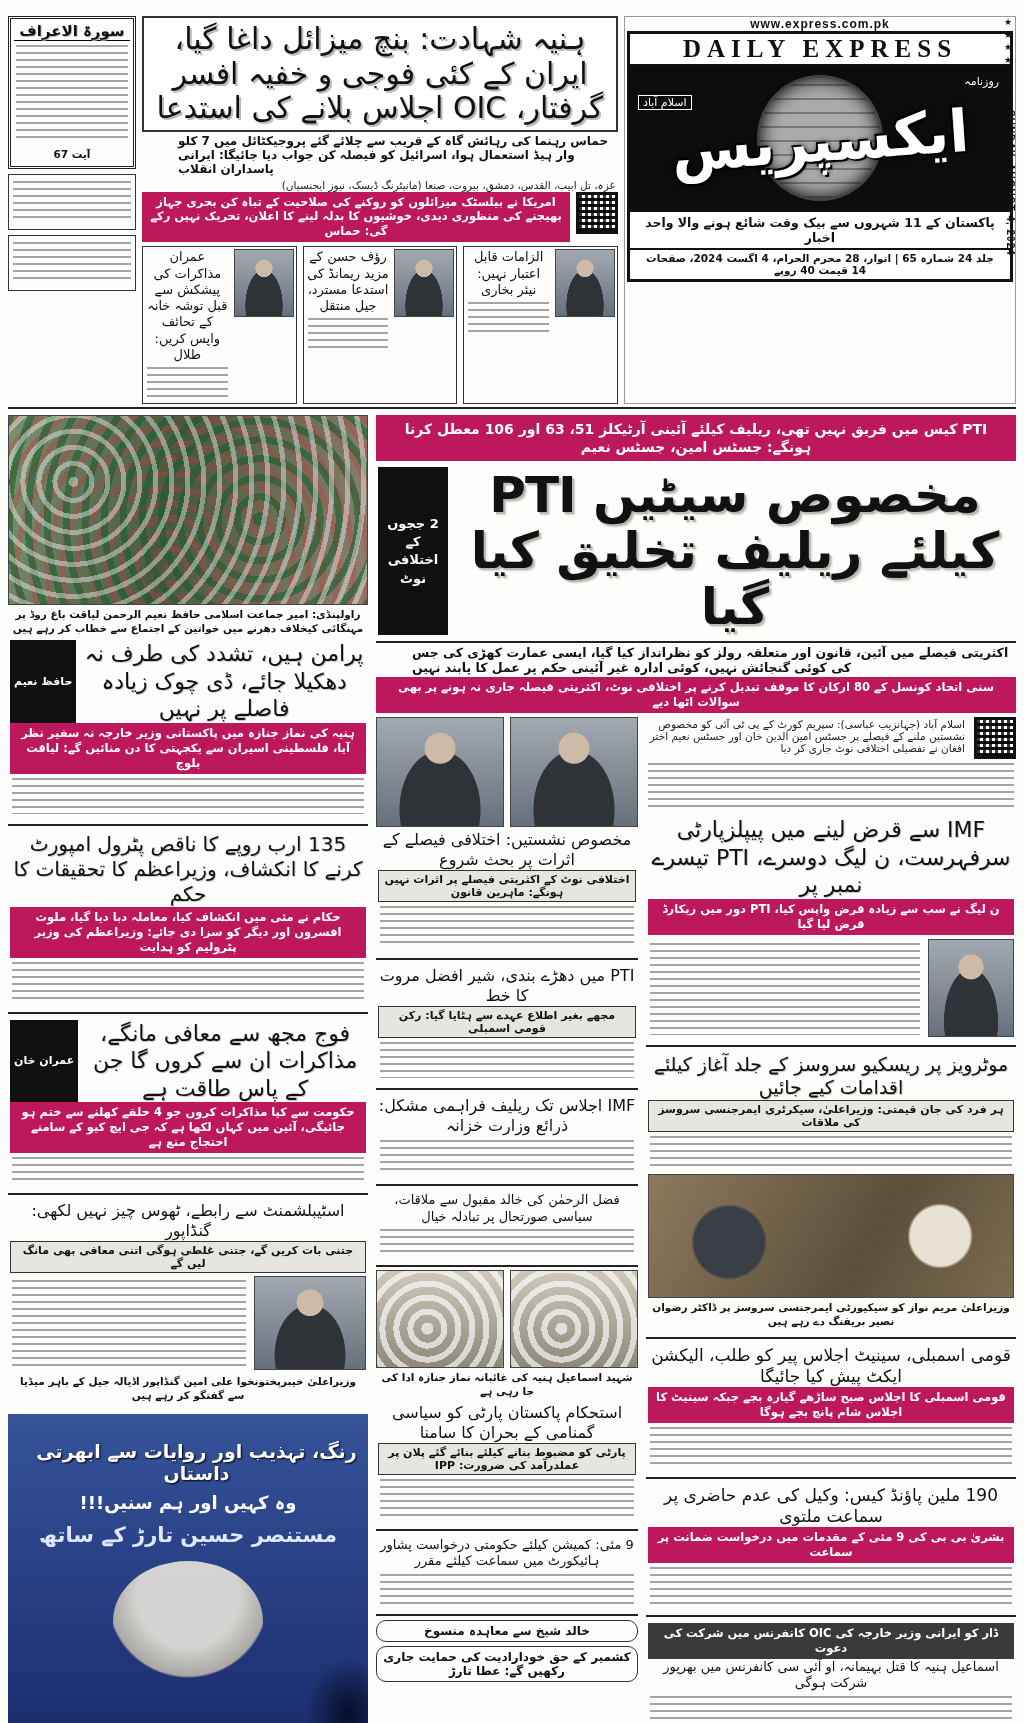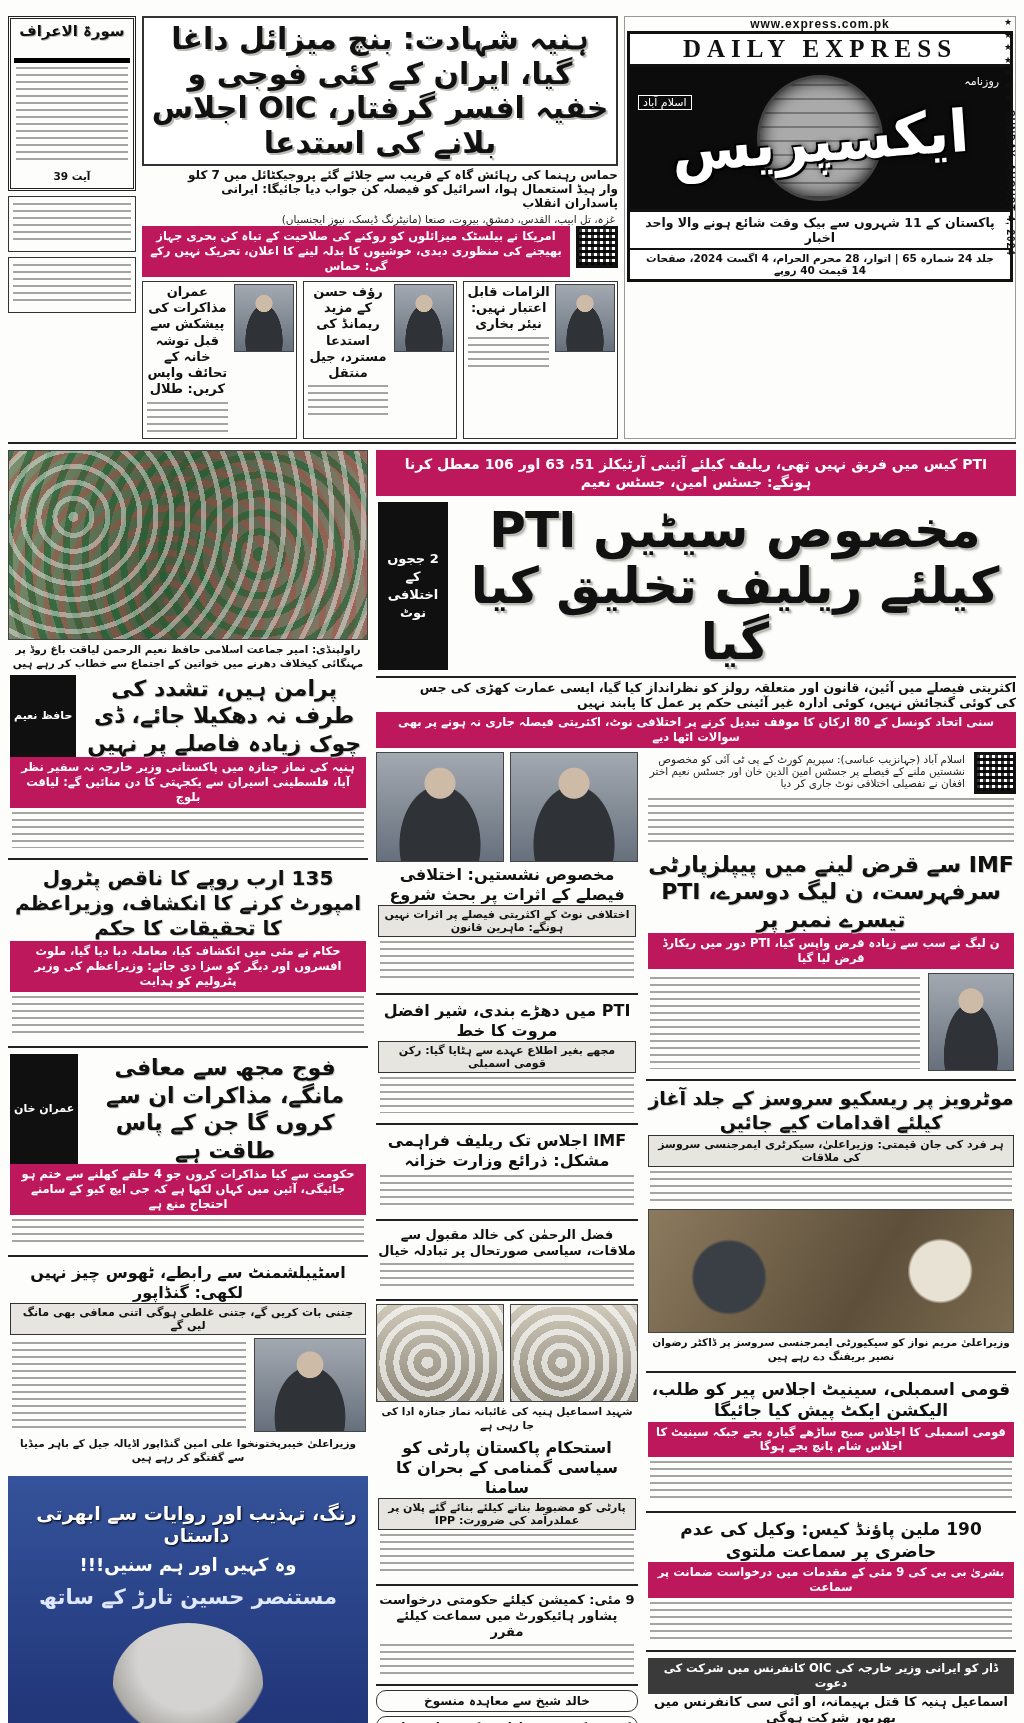--- a/index.html
+++ b/index.html
@@ -4,21 +4,21 @@
 <style>
   html,body{margin:0;padding:0;background:#e9e7e1;}
   .page{width:1024px;height:1723px;margin:0 auto;background:#fdfdfb;overflow:hidden;
         box-sizing:border-box;padding:16px 8px 0;position:relative;
         font-family:"DejaVu Sans",sans-serif;color:#111;}
   [dir="rtl"]{direction:rtl;}
   .en{font-family:"Liberation Sans",sans-serif;direction:ltr;}
 
   
   .rule{border:0;border-top:2px solid #222;margin:3px 0;}
-  .hl{font-weight:bold;line-height:1.25;text-align:center;}
+  .hl{font-weight:normal;line-height:1.25;text-align:center;}
   .hl-xl{font-size:50px;line-height:1.12;font-weight:bold;letter-spacing:-1px;
          text-shadow:2px 2px 0 #b9b9b4,3px 3px 2px #d6d6d0;}
   .hl-lg{font-size:22px;text-shadow:1px 1px 0 #c9c9c4;}
   .hl-md{font-size:16px;}
   .hl-sm{font-size:13px;}
   .band{background:#be185d;color:#fff;font-weight:bold;text-align:center;
         font-size:11.5px;padding:3px 6px;line-height:1.3;}
   .subband{background:#e7e5df;border:1px solid #333;font-weight:bold;text-align:center;
         font-size:11px;padding:2px 5px;}
   .cap{font-size:10.5px;font-weight:bold;text-align:center;line-height:1.35;padding:2px 2px;}
@@ -75,29 +75,29 @@
   .mh-tagline{font-size:12.5px;font-weight:bold;text-align:center;border-top:3px solid #111;
               padding:3px 2px;}
   .mh-issue{font-size:10.5px;font-weight:bold;text-align:center;border-top:2px solid #111;
             padding:2px 8px 3px;}
   .mh-side{position:absolute;top:16px;right:8px;width:16px;text-align:center;}
   .stars{font-size:9px;line-height:1.4;letter-spacing:0;}
   .vdate{writing-mode:vertical-rl;font-size:10px;font-weight:bold;letter-spacing:1px;margin-top:6px;}
   
   .bannerbox{border:2px solid #333;background:#fff;padding:4px 6px;}
   .banner-hl{font-size:30px;line-height:1.15;text-shadow:2px 2px 0 #bcbcb6;}
-  .deckline{font-size:12px;font-weight:bold;text-align:right;padding:2px 0;margin-left:36px;}
+  .deckline{font-size:12px;font-weight:bold;text-align:left;padding:2px 0;margin-left:36px;}
   .briefsrow{display:grid;grid-template-columns:1fr 1fr 1fr;gap:6px;margin-top:4px;}
   .brief{border:1px solid #333;padding:2px;display:flex;gap:4px;align-items:flex-start;}
   .brief .ph{width:58px;height:66px;flex:none;}
   .brief .hl-sm{flex:1;}
   
   .quran{border:3px double #222;padding:3px;text-align:center;}
-  .quran-title{font-weight:bold;font-size:15px;border-bottom:5px solid #000000;
-               text-shadow:1px 1px 0 #bbb;padding-bottom:18px;}
+  .quran-title{font-weight:bold;font-size:15px;border-bottom:1px solid #000000;
+               text-shadow:1px 1px 0 #bbb;padding-bottom:0;}
   .sidebrief{border:1px solid #333;padding:2px;margin-top:5px;}
   
   .bodygrid{display:grid;grid-template-columns:1fr 360px;gap:8px;margin-top:6px;}
   .cols2{display:grid;grid-template-columns:1fr 262px;gap:8px;margin-top:4px;}
   .notebox{background:#101010;color:#fff;font-size:13px;font-weight:bold;text-align:center;
            padding:6px;width:58px;display:flex;align-items:center;line-height:1.4;}
   .mainhead{display:flex;gap:8px;align-items:stretch;border-bottom:2px solid #222;
             padding:6px 2px;}
   .adbox{margin-top:4px;height:697px;position:relative;color:#fff;text-align:center;
          background:linear-gradient(180deg,#35539a 0%,#243a7e 30%,#14215c 60%,#0a1440 100%);
@@ -172,21 +172,21 @@
             <div class="greek" style="height:30px"></div>
           </div>
         </div>
       </div>
     </div>
 
     <div>
       <div class="quran">
         <div class="quran-title">سورۃ الاعراف</div>
         <div class="greek" style="height:96px"></div>
-        <div class="cap">آیت 39</div>
+        <div class="cap">آیت 67</div>
       </div>
       <div class="sidebrief">
         <div class="greek" style="height:42px"></div>
       </div>
       <div class="sidebrief">
         <div class="greek" style="height:42px"></div>
       </div>
     </div>
   </div>
 

